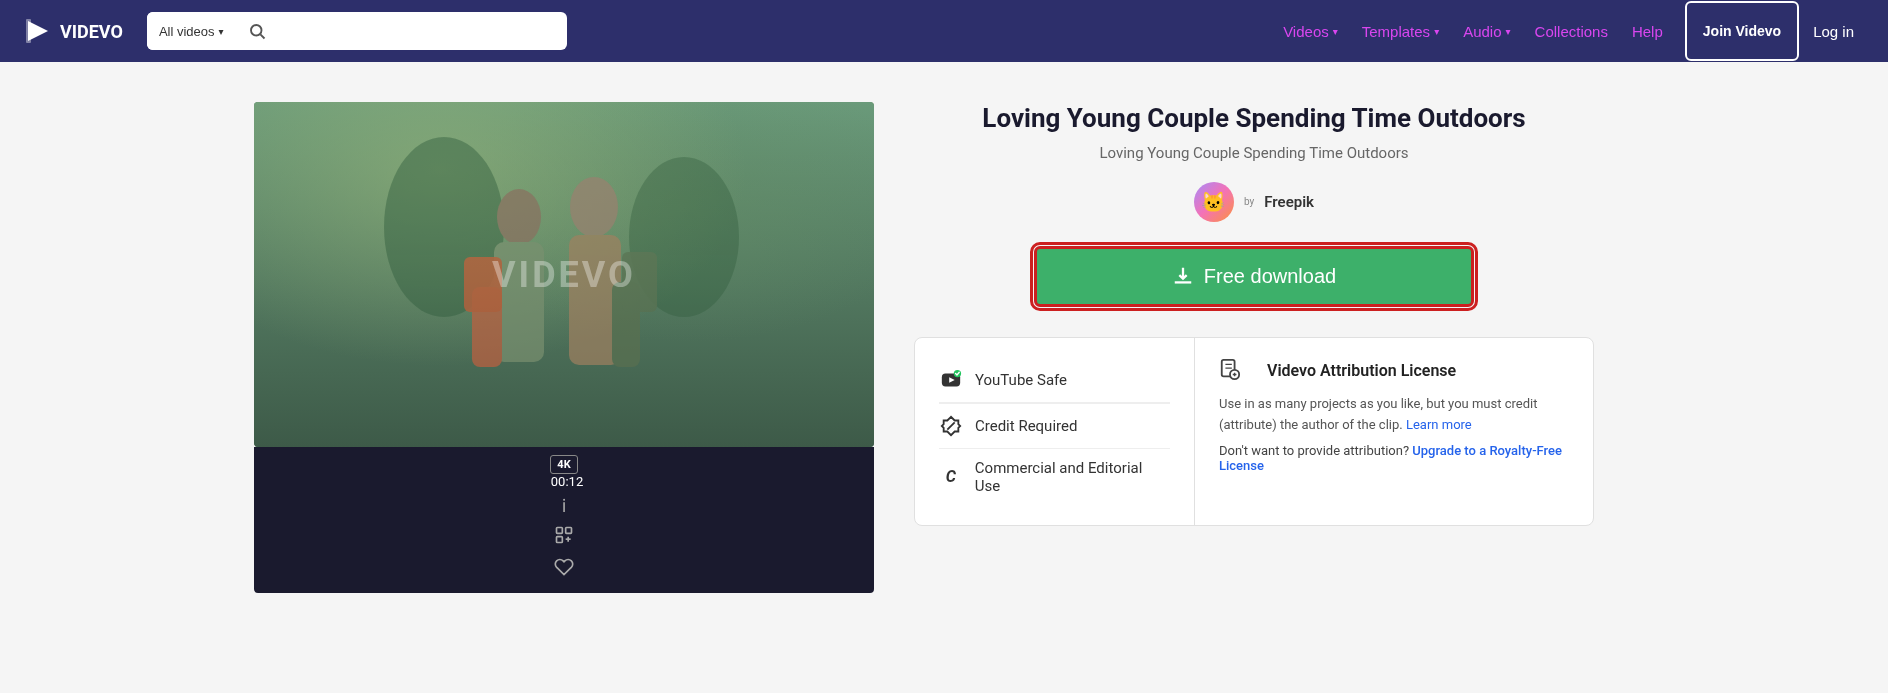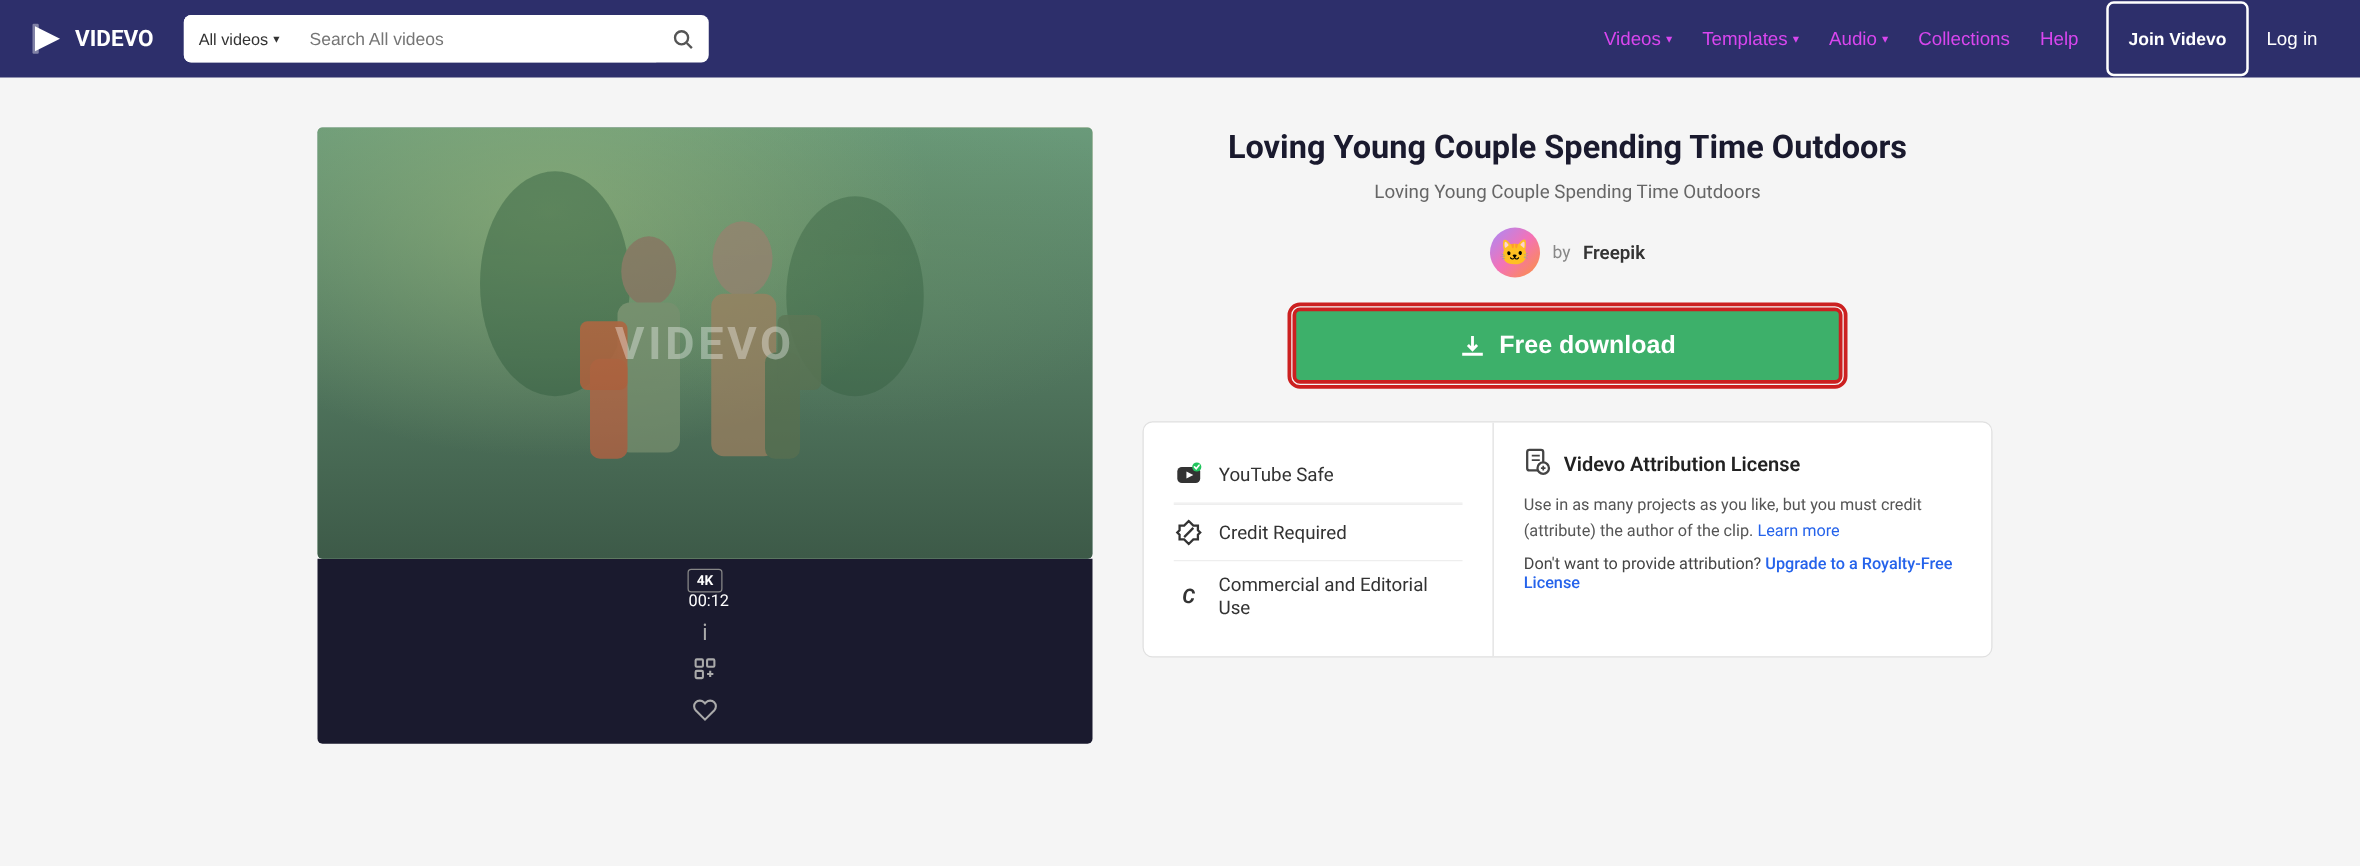--- a/index.html
+++ b/index.html
@@ -216,41 +216,41 @@
       width: 40px;
       height: 40px;
       border-radius: 50%;
       background: linear-gradient(135deg, #a78bfa, #f472b6, #fb923c);
       display: flex;
       align-items: center;
       justify-content: center;
       font-size: 20px;
     }
     .author-by {
-      font-size: 14px;
+      font-size: 10px;
       color: #888;
     }
     .author-name {
       font-size: 15px;
       font-weight: 600;
       color: #333;
     }
     .download-btn {
       display: flex;
-      align-items: flex-end;
+      align-items: flex-start;
       justify-content: center;
       gap: 10px;
       width: 100%;
       max-width: 440px;
       margin: 0 auto 30px;
       padding: 16px 24px;
       background: #3db06a;
       color: white;
       font-size: 20px;
-      font-weight: 700;
+      font-weight: 400;
       border: 3px solid #cc2020;
       border-radius: 6px;
       cursor: pointer;
       outline: 3px solid #cc2020;
       outline-offset: 1px;
     }
 
     
     .attr-license-row {
       display: flex;
@@ -284,21 +284,21 @@
       font-size: 16px;
       color: #444;
     }
     .license-col {
       flex: 1;
       padding: 20px 24px;
     }
     .license-title {
       display: flex;
       align-items: center;
-      gap: 10px;
+      gap: 26px;
       font-size: 16px;
       font-weight: 600;
       color: #222;
       margin-bottom: 10px;
     }
     .license-icon {
       font-size: 18px;
       color: #555;
     }
     .license-desc {
@@ -335,21 +335,20 @@
       <rect x="2" y="2" width="5" height="24" rx="1" fill="white" opacity="0.4"></rect>
     </svg>
     <span>VIDEVO</span>
   </div>
 
   <div class="search-bar">
     <button class="search-dropdown">
       <span>All videos</span>
       <span class="chevron">▾</span>
     </button>
-    <input class="search-input" type="text" placeholder="Search All videos" style="">
     <button class="search-btn">
       <svg width="18" height="18" viewBox="0 0 24 24" fill="none" stroke="#555" stroke-width="2.5">
         <circle cx="11" cy="11" r="7"></circle>
           <line x1="16.5" y1="16.5" x2="22" y2="22"></line>
       </svg>
     </button>
   </div>
 
   <nav class="nav">
     <button class="nav-item">

